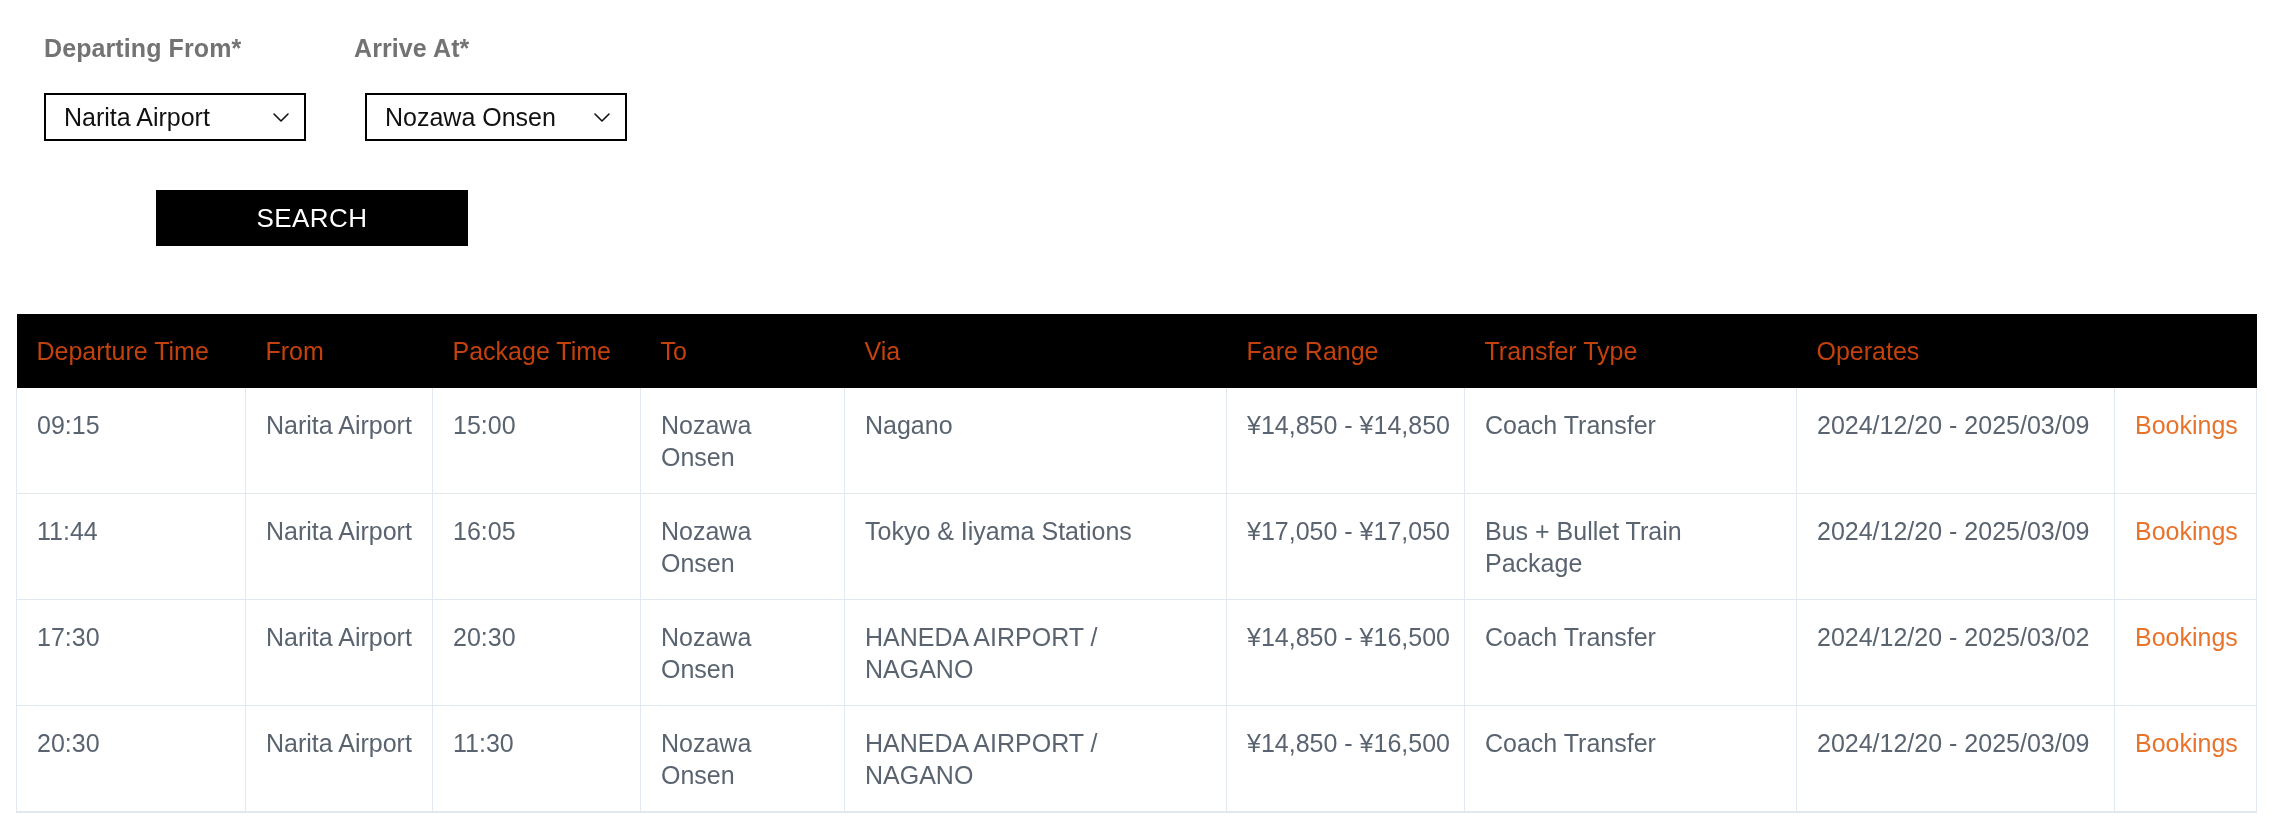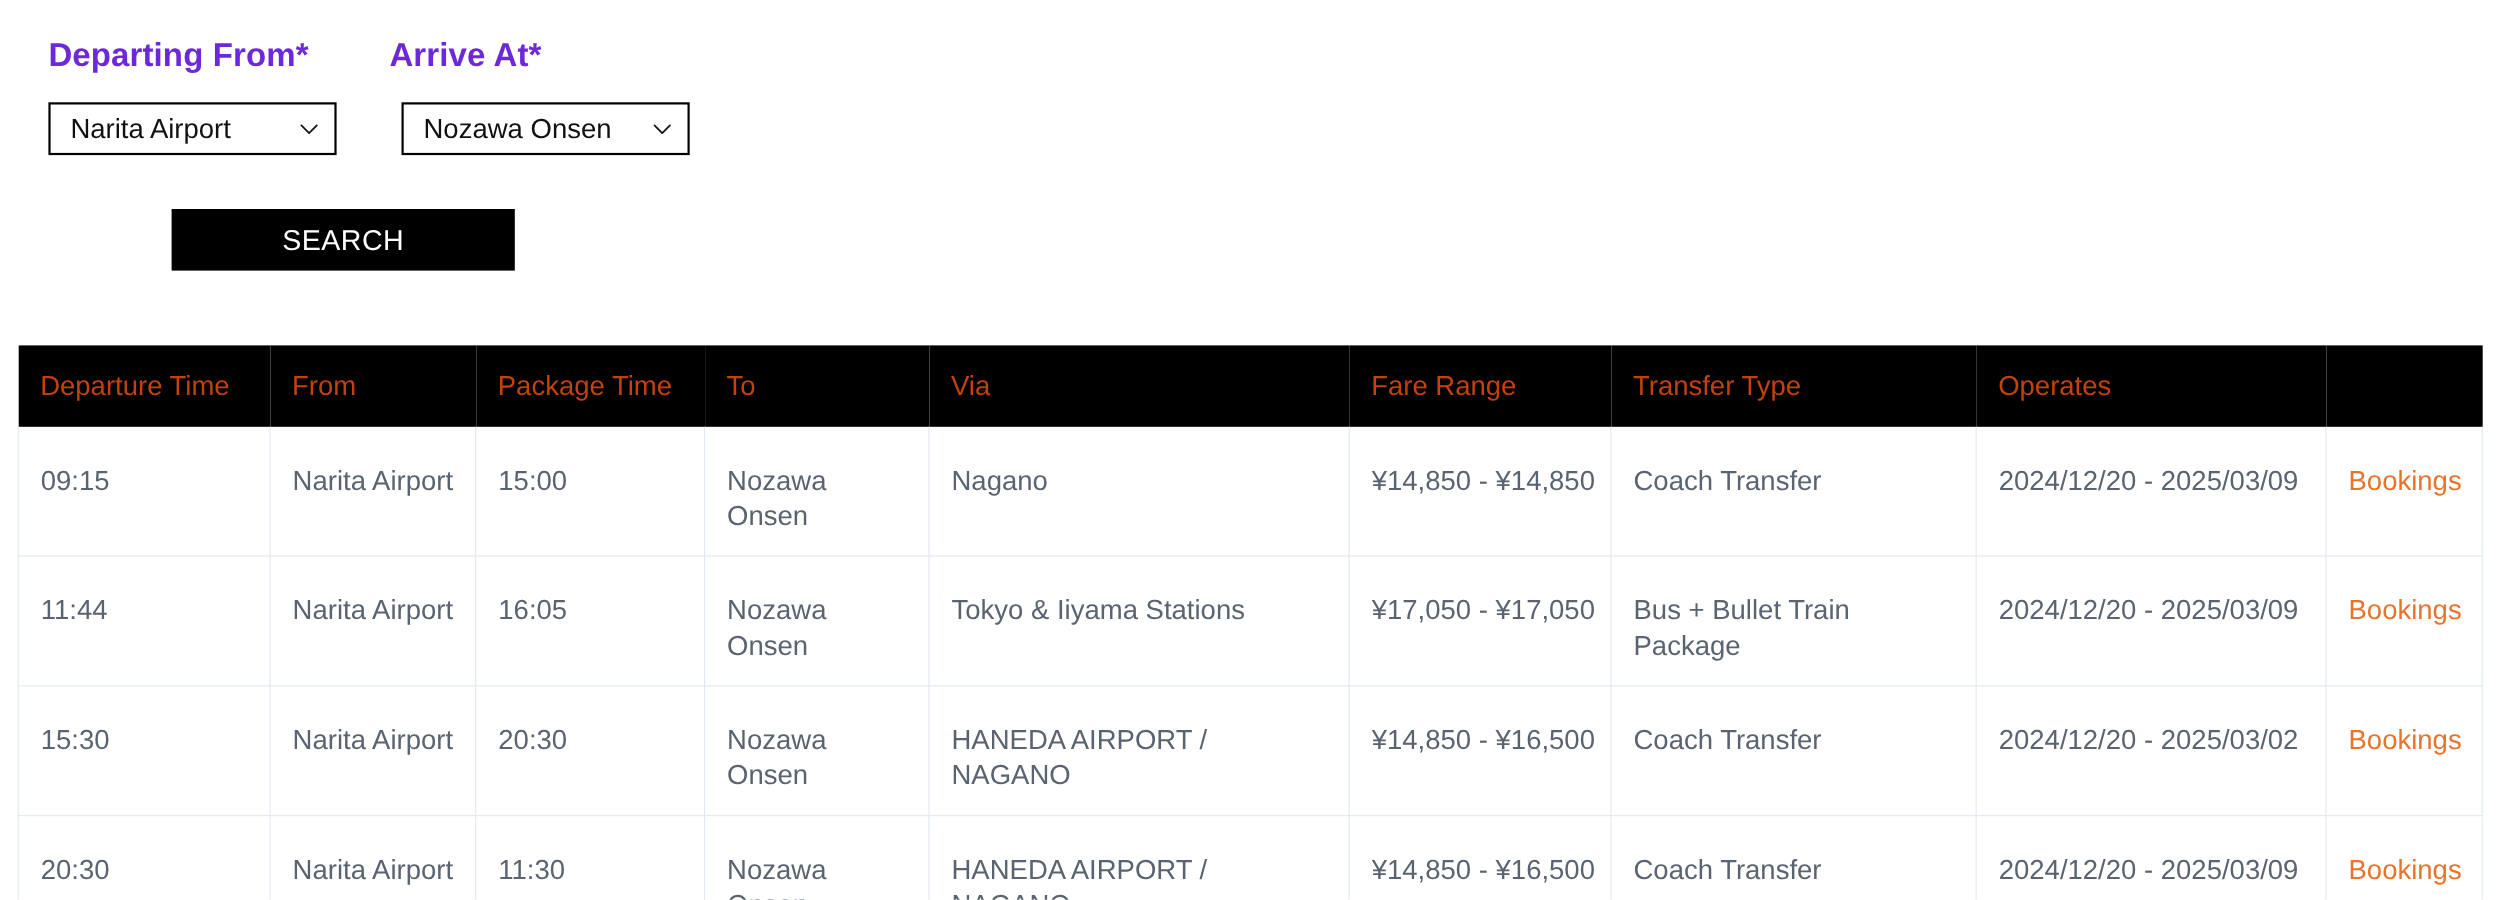--- a/index.html
+++ b/index.html
@@ -11,21 +11,21 @@
     overflow: hidden;
   }
   .page { position: relative; width: 2272px; height: 818px; background: #fff; }
 
   
   .form-area { position: absolute; left: 0; top: 0; width: 2272px; }
 
   .field-labels { position: absolute; left: 44px; top: 34px; height: 30px; }
   .field-label {
     position: absolute; top: 0;
-    font-size: 30px; font-weight: bold; color: #6d28d9;
+    font-size: 25px; font-weight: bold; color: #737373;
     white-space: nowrap; letter-spacing: .1px;
   }
   .field-label .req { font-weight: bold; }
   .label-from { left: 0; }
   .label-to   { left: 310px; }
 
   .selects { position: absolute; left: 44px; top: 93px; }
   .select-box {
     position: absolute; top: 0;
     height: 48px;
@@ -72,21 +72,21 @@
     text-align: left;
     padding: 22px 0 22px 20px;
     height: 74px;
     vertical-align: middle;
     border: none;
   }
   table.results tbody td {
     font-size: 25px;
     color: #5a6470;
     text-align: left;
-    padding: 33px 14px 20px 20px;
+    padding: 21px 14px 20px 20px;
     vertical-align: top;
     border: 1px solid #e2e8ef;
     border-top: none;
     height: 105px;
     line-height: 1.28;
   }
   table.results tbody tr td:first-child { border-left: 1px solid #e2e8ef; }
   table.results tbody tr:last-child td { border-bottom: 2px solid #e2e8ef; }
 
   .link-bookings {
@@ -195,21 +195,21 @@
           <td>16:05</td>
           <td>Nozawa Onsen</td>
           <td>Tokyo &amp; Iiyama Stations</td>
           <td>¥17,050 - ¥17,050</td>
           <td>Bus + Bullet Train Package</td>
           <td>2024/12/20 - 2025/03/09</td>
           <td><span class="link-bookings">Bookings</span></td>
         </tr>
 
         <tr>
-          <td>15:30</td>
+          <td>17:30</td>
           <td>Narita Airport</td>
           <td>20:30</td>
           <td>Nozawa Onsen</td>
           <td>HANEDA AIRPORT / NAGANO</td>
           <td>¥14,850 - ¥16,500</td>
           <td>Coach Transfer</td>
           <td>2024/12/20 - 2025/03/02</td>
           <td><span class="link-bookings">Bookings</span></td>
         </tr>
 

